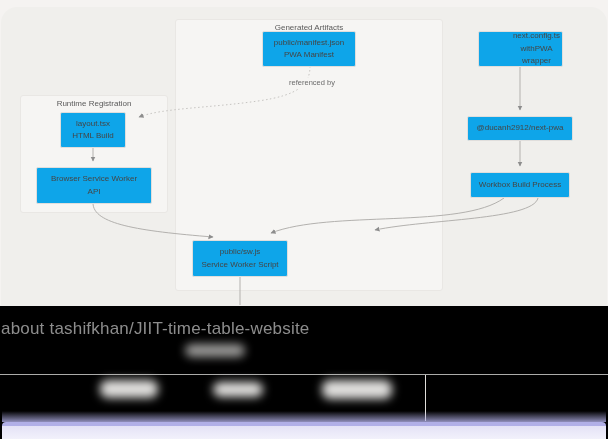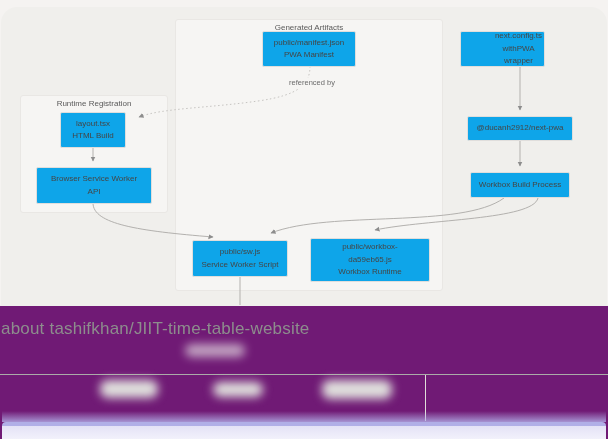--- a/index.html
+++ b/index.html
@@ -28,31 +28,31 @@
   .node{
     position:absolute;background:#0ea5e9;border:1px solid #e0dedc;border-radius:2px;
     box-sizing:border-box;display:flex;flex-direction:column;align-items:center;justify-content:center;
     font-size:8px;line-height:12.5px;color:#454545;text-align:center;
   }
   .n-manifest{left:261px;top:24px;width:94px;height:36px;}
   .n-layout{left:59px;top:105px;width:66px;height:36px;}
   .n-browser{left:35px;top:160px;width:116px;height:37px;}
   .n-sw{left:191px;top:233px;width:96px;height:37px;}
   .n-wbruntime{left:309px;top:231px;width:120px;height:44px;}
-  .n-nextconfig{left:459px;top:24px;width:85px;height:36px;padding-left:32px;}
+  .n-nextconfig{left:477px;top:24px;width:85px;height:36px;padding-left:32px;}
   .n-ducanh{left:466px;top:109px;width:106px;height:25px;}
   .n-wbbuild{left:469px;top:165px;width:100px;height:26px;}
   .edge-label{
     position:absolute;left:284px;top:71px;width:54px;height:11px;
     font-size:7.5px;color:#6b6b6b;text-align:center;background:#f6f5f3;
   }
   
   .overlay{
     position:absolute;left:0;right:0;top:305px;bottom:0;
-    background:#701a75;border-top:1px solid #f0efed;box-sizing:border-box;
+    background:#000000;border-top:1px solid #f0efed;box-sizing:border-box;
   }
   .overlay-title{
     position:absolute;left:1px;top:13px;
     font-size:17px;color:#8d8d8d;letter-spacing:.2px;white-space:nowrap;
   }
   .divider{position:absolute;left:0;right:0;top:68px;height:1px;background:#ababa9;}
   .vline{position:absolute;left:425px;top:69px;height:46px;width:1px;background:#e0deda;}
   .blob{position:absolute;background:#dfdedc;border-radius:8px;filter:blur(5px);}
   .blob1{left:100px;top:74px;width:58px;height:18px;}
   .blob2{left:213px;top:76px;width:50px;height:15px;}
@@ -105,25 +105,20 @@
     <div>HTML Build</div>
   </div>
   <div class="node n-browser">
     <div>Browser Service Worker</div>
     <div>API</div>
   </div>
   <div class="node n-sw">
     <div>public/sw.js</div>
     <div>Service Worker Script</div>
   </div>
-  <div class="node n-wbruntime">
-    <div>public/workbox-</div>
-    <div>da59eb65.js</div>
-    <div>Workbox Runtime</div>
-  </div>
   <div class="node n-nextconfig">
     <div>next.config.ts</div>
     <div>withPWA wrapper</div>
   </div>
   <div class="node n-ducanh">
     <div>@ducanh2912/next-pwa</div>
   </div>
   <div class="node n-wbbuild">
     <div>Workbox Build Process</div>
   </div>

